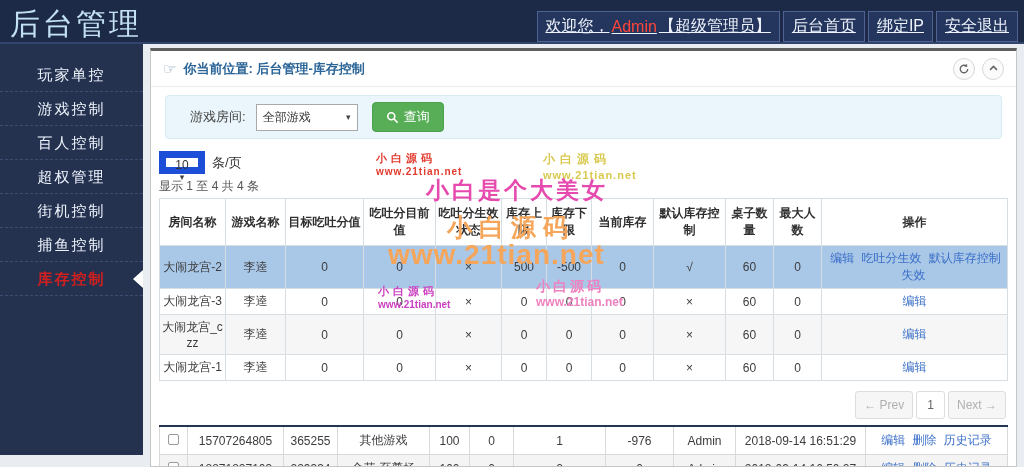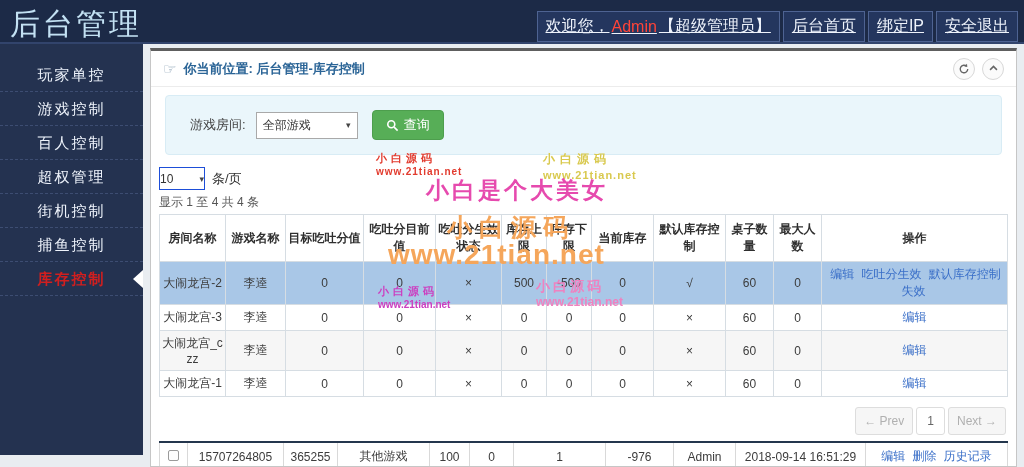--- a/index.html
+++ b/index.html
@@ -23,29 +23,29 @@
   .content { position:absolute; left:143px; top:44px; right:0; bottom:0; background:#e9edf1; padding:4px 7px 0 7px; }
   .panel { position:relative; height:100%; background:#fff; border:1px solid #c6c6c6; border-top:3px solid #5e5e5e; overflow:hidden; }
 
   .breadcrumb-bar { height:36px; border-bottom:1px solid #ececec; display:flex; align-items:center; padding:0 12px; }
   .hand-icon { color:#8aa0b4; font-size:15px; margin-right:7px; }
   .breadcrumb-text { color:#2a6496; font-size:13px; font-weight:bold; }
   .panel-tools { margin-left:auto; display:flex; gap:7px; }
   .tool-btn { width:22px; height:22px; border-radius:50%; border:1px solid #d8d8d8; background:#fbfbfb; display:flex; align-items:center; justify-content:center; cursor:pointer; }
 
   .filter-section { padding:8px 14px 2px; }
-  .filter-box { background:#eaf6fb; border:1px solid #d8ecf5; border-radius:4px; height:60px; display:flex; align-items:center; padding-left:24px; }
+  .filter-box { background:#eaf6fb; border:1px solid #d8ecf5; border-radius:4px; height:44px; display:flex; align-items:center; padding-left:24px; }
   .filter-label { font-size:13px; color:#444; margin-right:10px; }
   .select-control { width:102px; height:27px; background:#fff; border:1px solid #a9a9a9; display:flex; align-items:center; justify-content:space-between; padding:0 6px; font-size:12px; color:#333; cursor:pointer; }
   .select-arrow { font-size:9px; color:#444; }
   .search-btn { height:30px; background:#57ae57; border:1px solid #4d9e4d; border-radius:4px; color:#fff; font-size:13px; display:flex; align-items:center; gap:5px; padding:0 13px; margin-left:14px; cursor:pointer; }
 
   .table-area { padding:4px 8px 0; }
   .page-size-row { display:flex; align-items:center; gap:7px; margin:6px 0 4px; }
-  .select-small { width:46px; height:23px; border:1px solid #1d4ed8; background:#fff; display:flex; align-items:center; justify-content:space-between; padding:0 0; font-size:12px; color:#333; cursor:pointer; }
+  .select-small { width:46px; height:23px; border:7px solid #1d4ed8; background:#fff; display:flex; align-items:center; justify-content:space-between; padding:0 0; font-size:12px; color:#333; cursor:pointer;flex-direction:column; }
   .unit-label { font-size:13px; color:#333; }
   .summary { font-size:12px; color:#555; margin:2px 0 3px; }
 
   table { width:100%; border-collapse:collapse; table-layout:fixed; }
   .main-table th, .main-table td { border:1px solid #d6dde3; font-size:12px; color:#3c3c3c; text-align:center; vertical-align:middle; padding:4px 2px; word-break:break-all; }
   .main-table thead th { color:#2f2f2f; font-weight:bold; padding:6px 2px; background:#fff; }
   .row-highlight td { background:#a9c7e7; }
   .row-gray td { background:#f6f6f6; }
   a.action-link { color:#3a6fc8; text-decoration:none; margin:16px 2px; cursor:pointer; }
 

